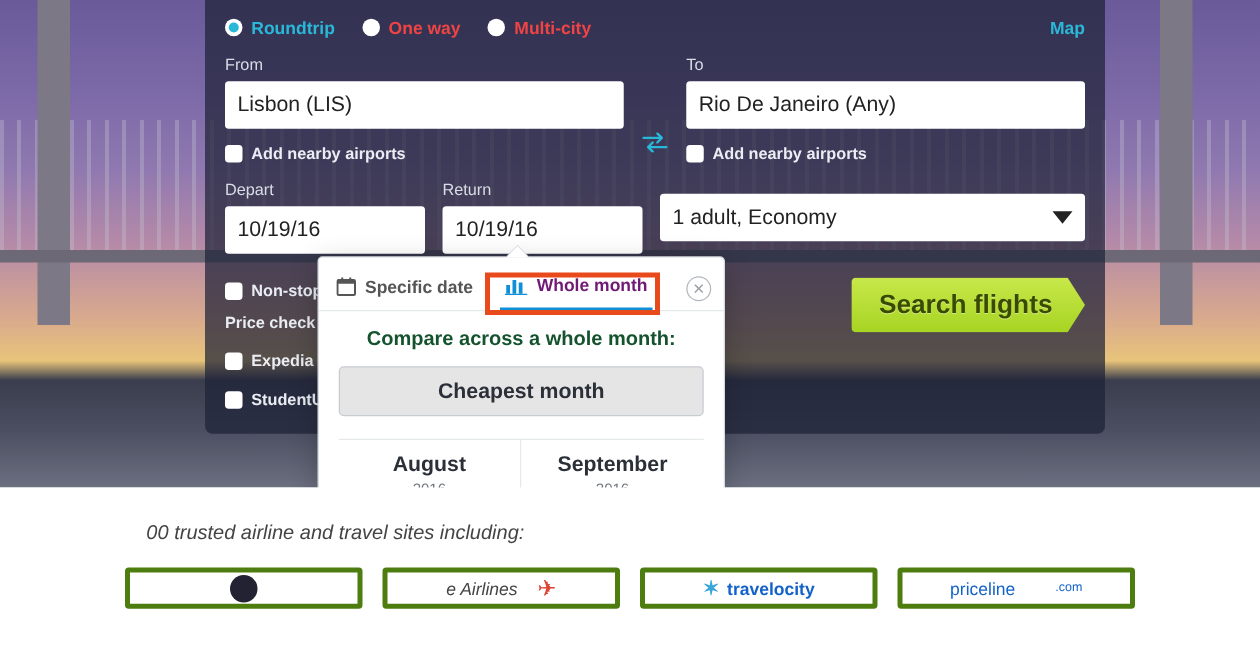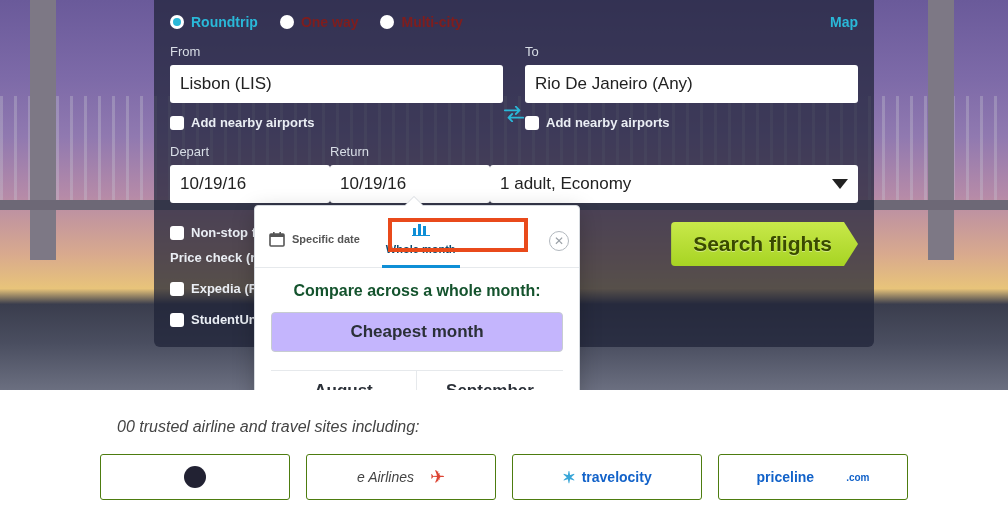--- a/index.html
+++ b/index.html
@@ -21,33 +21,33 @@
   }
   .bg .tower-l, .bg .tower-r {
     position:absolute; top:0; width:26px; height:260px;
     background:#7d7885;
   }
   .bg .tower-l { left:30px; }
   .bg .tower-r { right:54px; }
   .bg .deck { position:absolute; left:0; right:0; top:200px; height:10px; background:#6d6876; }
 
   .panel {
-    position: absolute; left: 154px; top: 0; width: 720px; padding: 14px 16px 20px;
+    position: absolute; left: 164px; top: 0; width: 720px; padding: 14px 16px 20px;
     background: rgba(30,35,55,.72); border-radius: 0 0 6px 6px;
     color:#fff;
   }
   .toprow { display:flex; align-items:center; }
   .triptypes { display:flex; gap:22px; flex:1; }
-  .radio { display:flex; align-items:center; gap:7px; font-size:14px; font-weight:600; color:#7f1d1d; cursor:pointer;}
+  .radio { display:flex; align-items:center; gap:7px; font-size:14px; font-weight:600; color:#ef4444; cursor:pointer;}
   .radio .dot { width:14px; height:14px; border-radius:50%; background:#fff; position:relative; }
   .radio.sel { color:#2ab8d8; }
   .radio.sel .dot::after { content:""; position:absolute; inset:3px; border-radius:50%; background:#2ab8d8; }
   .maplink { color:#2ab8d8; font-size:14px; font-weight:600; cursor:pointer; }
 
-  .row { display:flex; margin-top:14px; align-items:flex-end; }
+  .row { display:flex; gap:14px; margin-top:14px; align-items:center; }
   .col { flex:1; display:flex; flex-direction:column; gap:6px; }
   .col.small { flex:0 0 160px; }
   label.fld { font-size:13px; color:#d8dde6; font-weight:500; }
   input.text, .cabin {
     width:100%; height:38px; border-radius:3px; border:none; padding:0 10px;
     font-size:17px; color:#222; background:#fff;
   }
   .cabin { display:flex; align-items:center; justify-content:space-between; cursor:pointer; }
   .caret { width:0; height:0; border-left:8px solid transparent; border-right:8px solid transparent; border-top:10px solid #222; }
   .swap { align-self:flex-end; margin-bottom:8px; color:#2ab8d8; font-size:18px; cursor:pointer; }
@@ -74,44 +74,44 @@
     background:#fff; border:1px solid #d6dadf; border-radius:4px;
     box-shadow:0 6px 22px rgba(0,0,0,.22);
     color:#333;
   }
   .pop::before {
     content:""; position:absolute; top:-9px; left:150px;
     width:0;height:0;border-left:9px solid transparent;border-right:9px solid transparent;border-bottom:9px solid #fff;
     filter: drop-shadow(0 -1px 0 #d6dadf);
   }
   .tabs { display:flex; align-items:center; border-bottom:1px solid #e6e9ec; padding:8px 10px 0; gap:18px; position:relative;}
-  .tab { display:flex; align-items:center; gap:7px; font-size:11px; font-weight:700; color:#555; padding:6px 4px 10px; cursor:pointer;}
-  .tab.active { color:#0c4a6e; border-bottom:3px solid #0f8fd6; margin-bottom:-1px;flex-direction:column;}
+  .tab { display:flex; align-items:center; gap:7px; font-size:14px; font-weight:700; color:#555; padding:6px 4px 10px; cursor:pointer;}
+  .tab.active { color:#701a75; border-bottom:3px solid #0f8fd6; margin-bottom:-1px;}
   .hl { position:absolute; border:4px solid #e94a1b; pointer-events:none; }
   .hl.tabhl { left:388px; top:218px; width:140px; height:34px; }
   .hl.monhl { left:271px; top:423px; width:138px; height:44px; }
   .closex { margin-left:auto; width:20px; height:20px; border:1.5px solid #b2b8be; border-radius:50%; color:#9aa0a6; display:flex; align-items:center; justify-content:center; font-size:12px; cursor:pointer;}
   .popbody { padding:14px 16px 0; }
   .popbody h4 { text-align:center; font-size:16px; font-weight:800; color:#14532d; margin-bottom:12px;}
-  .cheapbtn { width:100%; height:40px; border:1px solid #c7ccd1; border-radius:4px; background:#c4b5fd; font-size:17px; font-weight:800; color:#2b3038; cursor:pointer;}
+  .cheapbtn { width:100%; height:40px; border:1px solid #c7ccd1; border-radius:4px; background:#e5e5e5; font-size:17px; font-weight:800; color:#2b3038; cursor:pointer;}
   .months { margin-top:18px; border-top:1px solid #e6e9ec; display:grid; grid-template-columns:1fr 1fr; }
   .mon { border-right:1px solid #e6e9ec; border-bottom:1px solid #e6e9ec; text-align:center; padding:10px 0 8px; cursor:pointer;}
   .mon:nth-child(2n){ border-right:none;}
   .mon .m { font-size:17px; font-weight:800; color:#2b3038;}
   .mon .y { font-size:12px; color:#6d737a; margin-top:2px;}
   .mon.sel { background:#c9eaf2; }
 
   
   .strip { position:absolute; left:0; right:0; top:390px; height:130px; background:#fff; }
   .strip .lead { font-style:italic; color:#444; font-size:16px; padding-top:28px;}
   .cards { display:flex; gap:16px; justify-content:center; margin-top:18px; padding:0 24px;}
-  .card { flex:0 0 190px; height:46px; border:1px solid #4d7c0f; border-radius:3px; display:flex; align-items:center; justify-content:center; font-size:14px; color:#1262c9; cursor:pointer; gap:6px;}
+  .card { flex:0 0 190px; height:33px; border:4px solid #4d7c0f; border-radius:3px; display:flex; align-items:center; justify-content:center; font-size:14px; color:#1262c9; cursor:pointer; gap:6px;}
   .card .dot2 { width:22px;height:22px;border-radius:50%;background:#223; display:inline-block;}
   .card.trav { color:#1262c9; font-weight:600;}
-  .card.price { color:#1262c9; font-weight:700;}
+  .card.price { color:#1262c9; font-weight:400;}
   .card.aa { color:#444; font-weight:500; font-style:italic;}
   .card.aa .tail { color:#d43; font-size:18px; font-style:normal;}
   .star { color:#39a6d8; font-size:16px;}
   .pl .com { font-size:10px; color:#1262c9;margin-left:26px;}
 
   .icon-cal { width:16px;height:16px; }
   .icon-bars { width:18px;height:16px; }
 </style>
 </head>
 <body>

